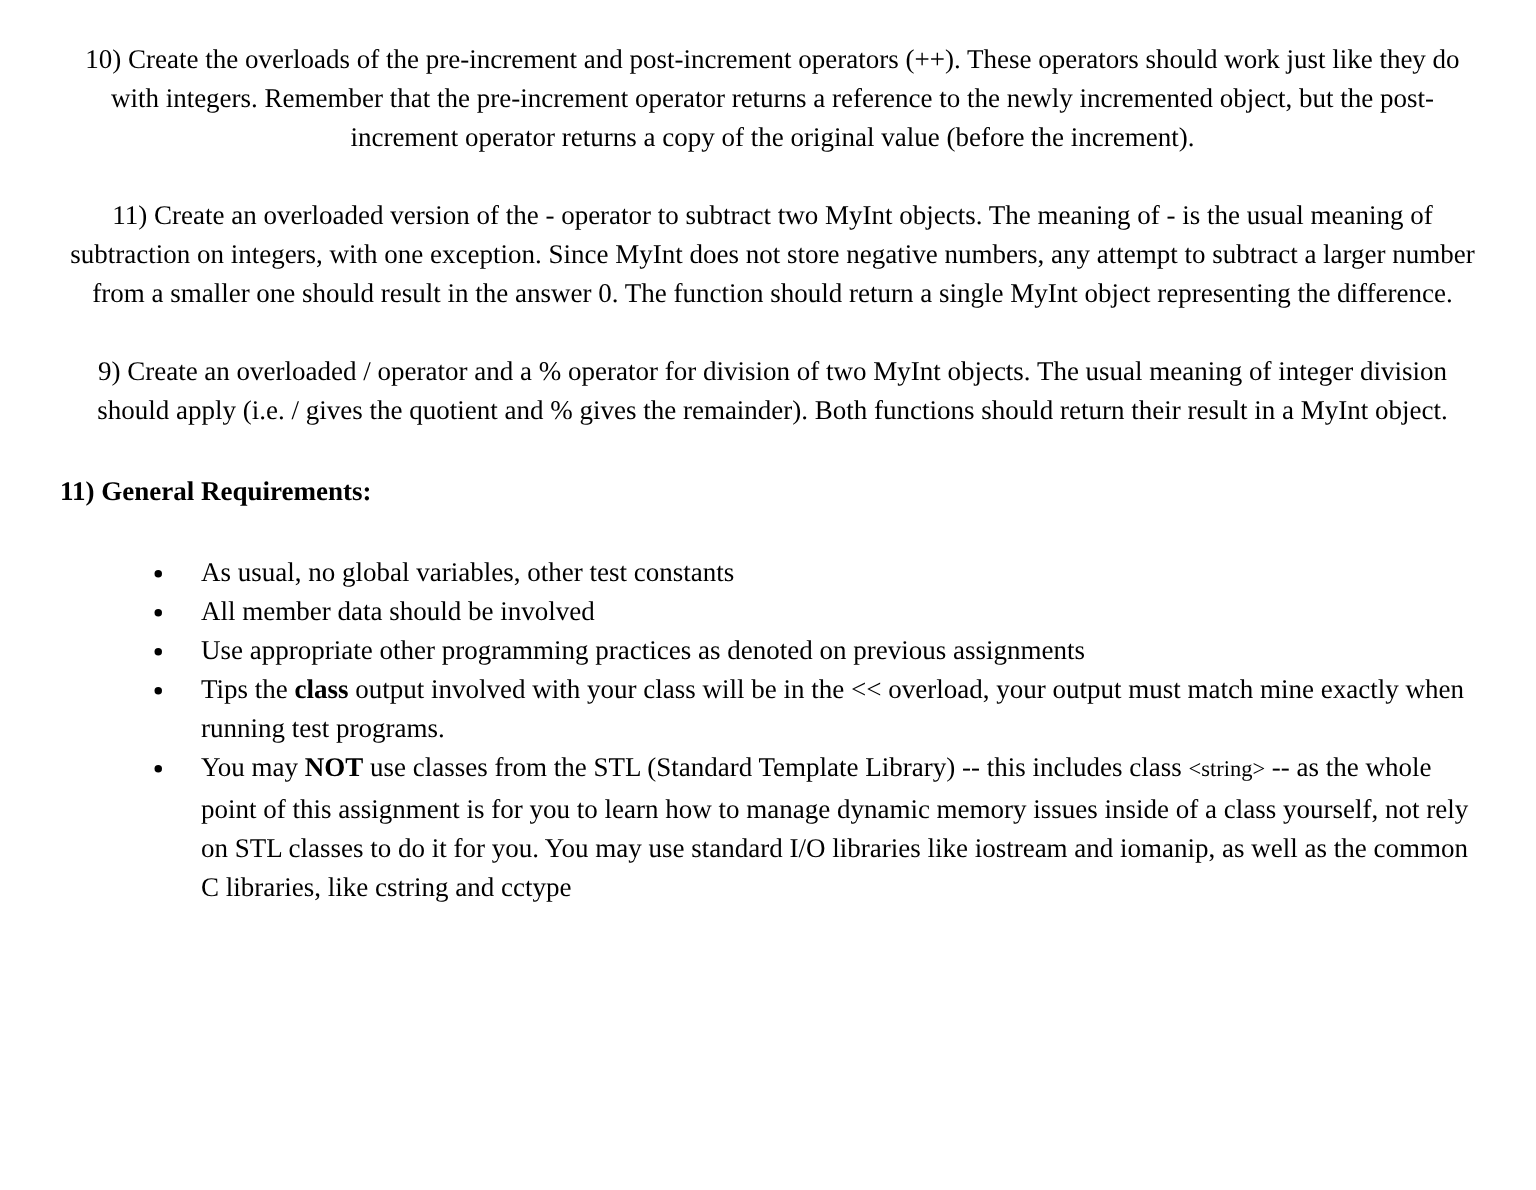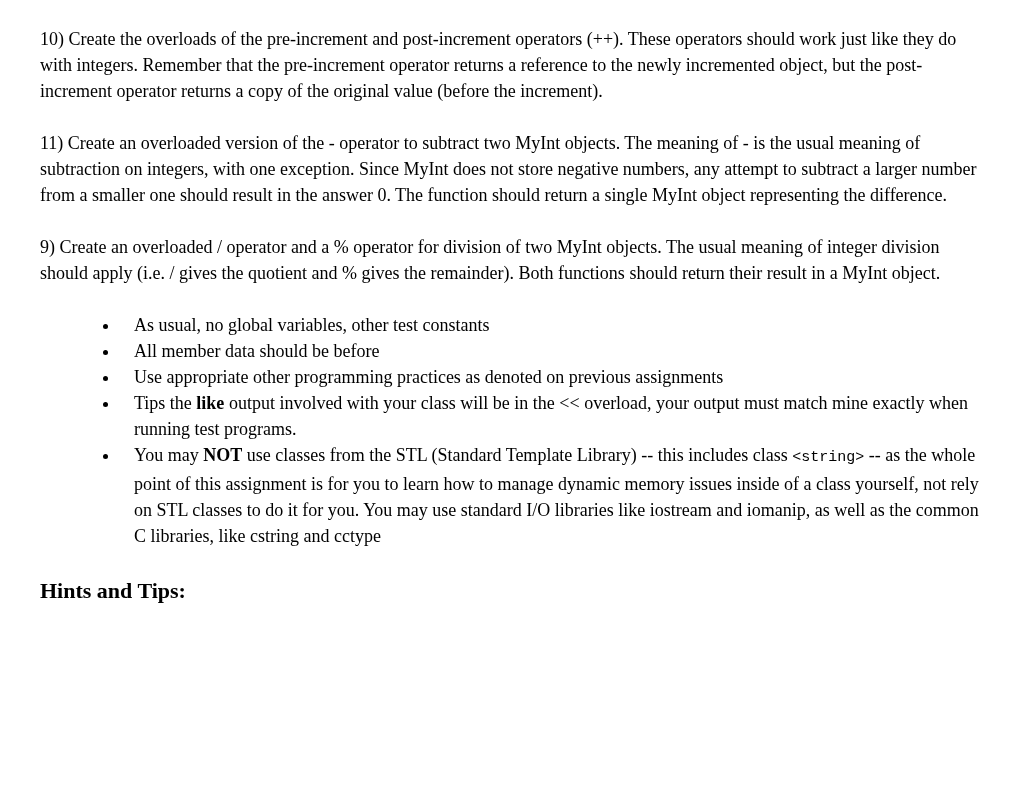--- a/index.html
+++ b/index.html
@@ -16,74 +16,75 @@
     font-size: 18px;
     line-height: 26px;
   }
   .doc {
     box-sizing: border-box;
     width: 1024px;
     padding: 26px 34px 0 40px;
   }
   .para {
     margin: 0 0 26px 0;
+    text-align: center;
   }
   .req-heading {
     font-size: 18px;
     font-weight: bold;
     margin: 28px 0 28px 0;
     line-height: 26px;
   }
   .req-list {
     margin: 0;
     padding: 0 0 0 80px;
   }
   .req-list li {
     padding-left: 14px;
     margin: 0;
   }
   .bold-inline {
     font-weight: bold;
   }
   .code-inline {
-    font-family: Liberation Mono, monospace;
+    font-family: Liberation Serif, serif;
     font-size: 15px;
   }
   .hints-heading {
     font-size: 22px;
     font-weight: bold;
     margin: 28px 0 0 0;
     line-height: 28px;
   }
 </style>
 </head>
 <body>
 
 <div class="doc">
 
   <p class="para">10) Create the overloads of the pre-increment and post-increment operators (++). These operators should work just like they do with integers. Remember that the pre-increment operator returns a reference to the newly incremented object, but the post-increment operator returns a copy of the original value (before the increment).</p>
 
   <p class="para">11) Create an overloaded version of the - operator to subtract two MyInt objects.  The meaning of - is the usual meaning of subtraction on integers, with one exception.  Since MyInt does not store negative numbers, any attempt to subtract a larger number from a smaller one should result in the answer 0.  The function should return a single MyInt object representing the difference.</p>
 
   <p class="para">9) Create an overloaded / operator and a % operator for division of two MyInt objects.  The usual meaning of integer division should apply (i.e. / gives the quotient and % gives the remainder).  Both functions should return their result in a MyInt object.</p>
 
+  <h3 class="req-heading">11) General Requirements:</h3>
 
   <ul class="req-list">
     <li>
       <span>As usual, no global variables, other test constants</span>
     </li>
     <li>
-      <span>All member data should be before</span>
+      <span>All member data should be involved</span>
     </li>
     <li>
       <span>Use appropriate other programming practices as denoted on previous assignments</span>
     </li>
     <li>
-      <span>Tips the </span><span class="bold-inline">like</span><span> output involved with your class will be in the &lt;&lt; overload, your output must match mine exactly when running test programs.</span>
+      <span>Tips the </span><span class="bold-inline">class</span><span> output involved with your class will be in the &lt;&lt; overload, your output must match mine exactly when running test programs.</span>
     </li>
     <li>
       <span>You may </span><span class="bold-inline">NOT</span><span> use classes from the STL (Standard Template Library) -- this includes class </span><span class="code-inline">&lt;string&gt;</span><span> -- as the whole point of this assignment is for you to learn how to manage dynamic memory issues inside of a class yourself, not rely on STL classes to do it for you. You may use standard I/O libraries like iostream and iomanip, as well as the common C libraries, like cstring and cctype</span>
     </li>
   </ul>
 
-  <h2 class="hints-heading">Hints and Tips:</h2>
 
 </div>
 
 </body></html>

